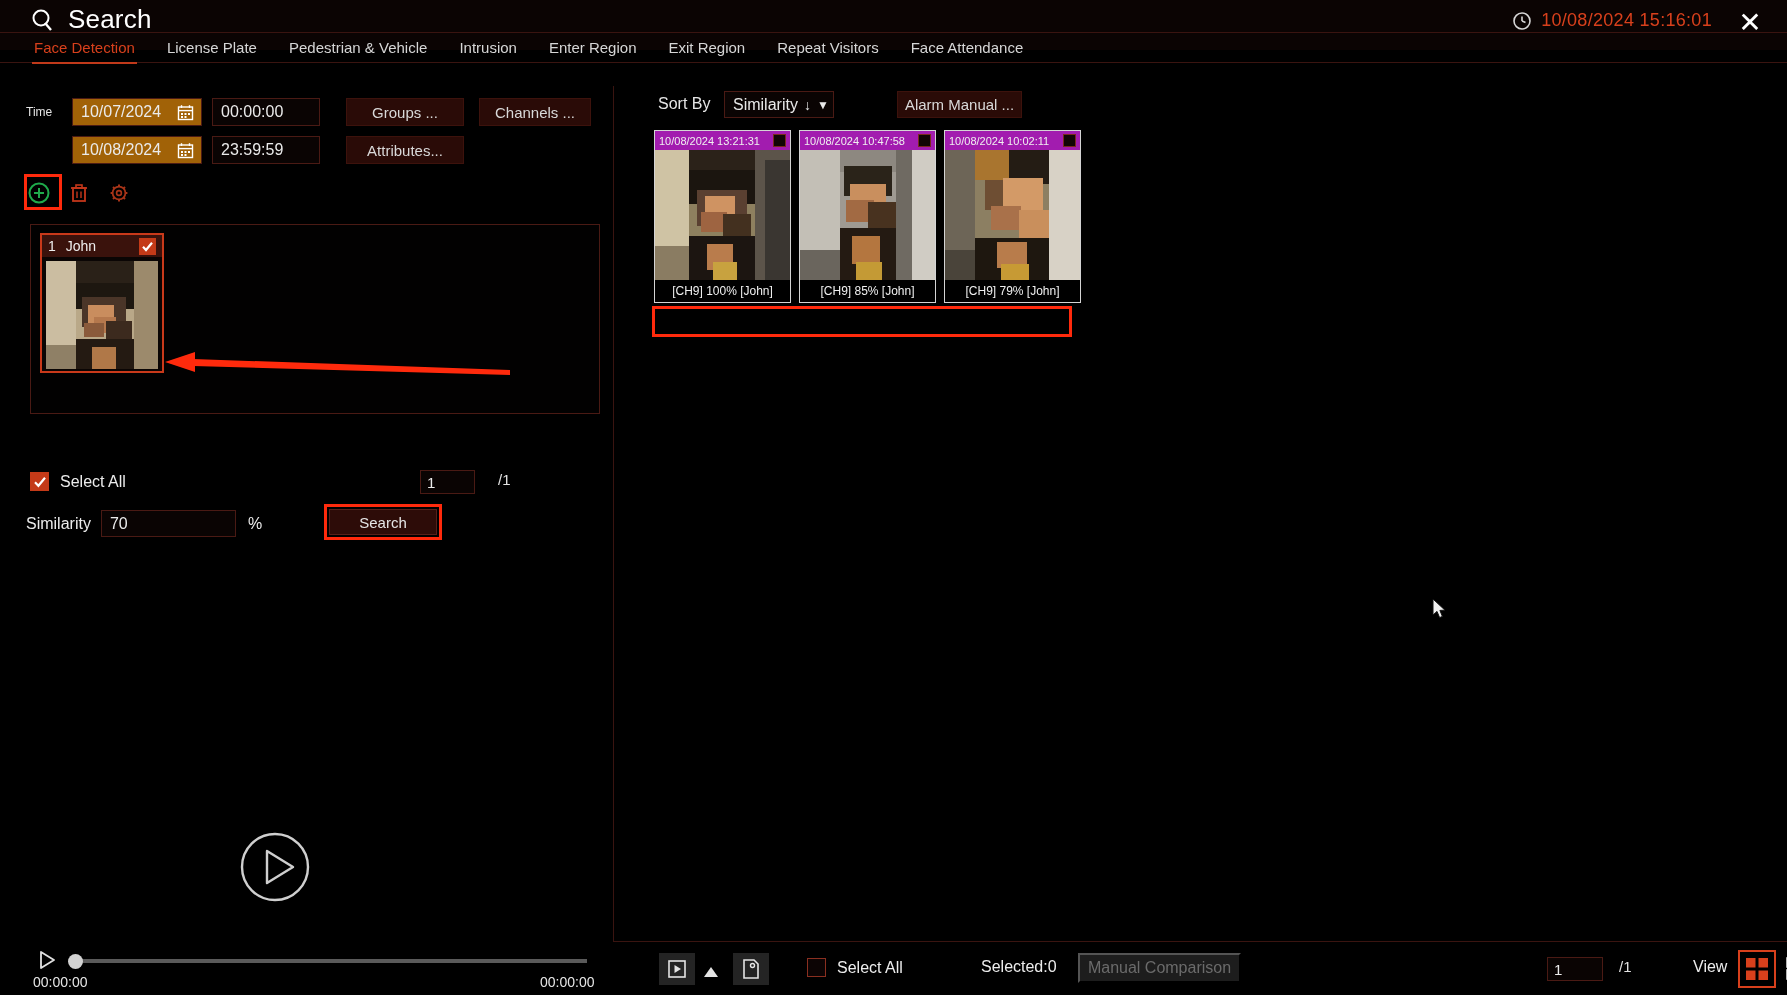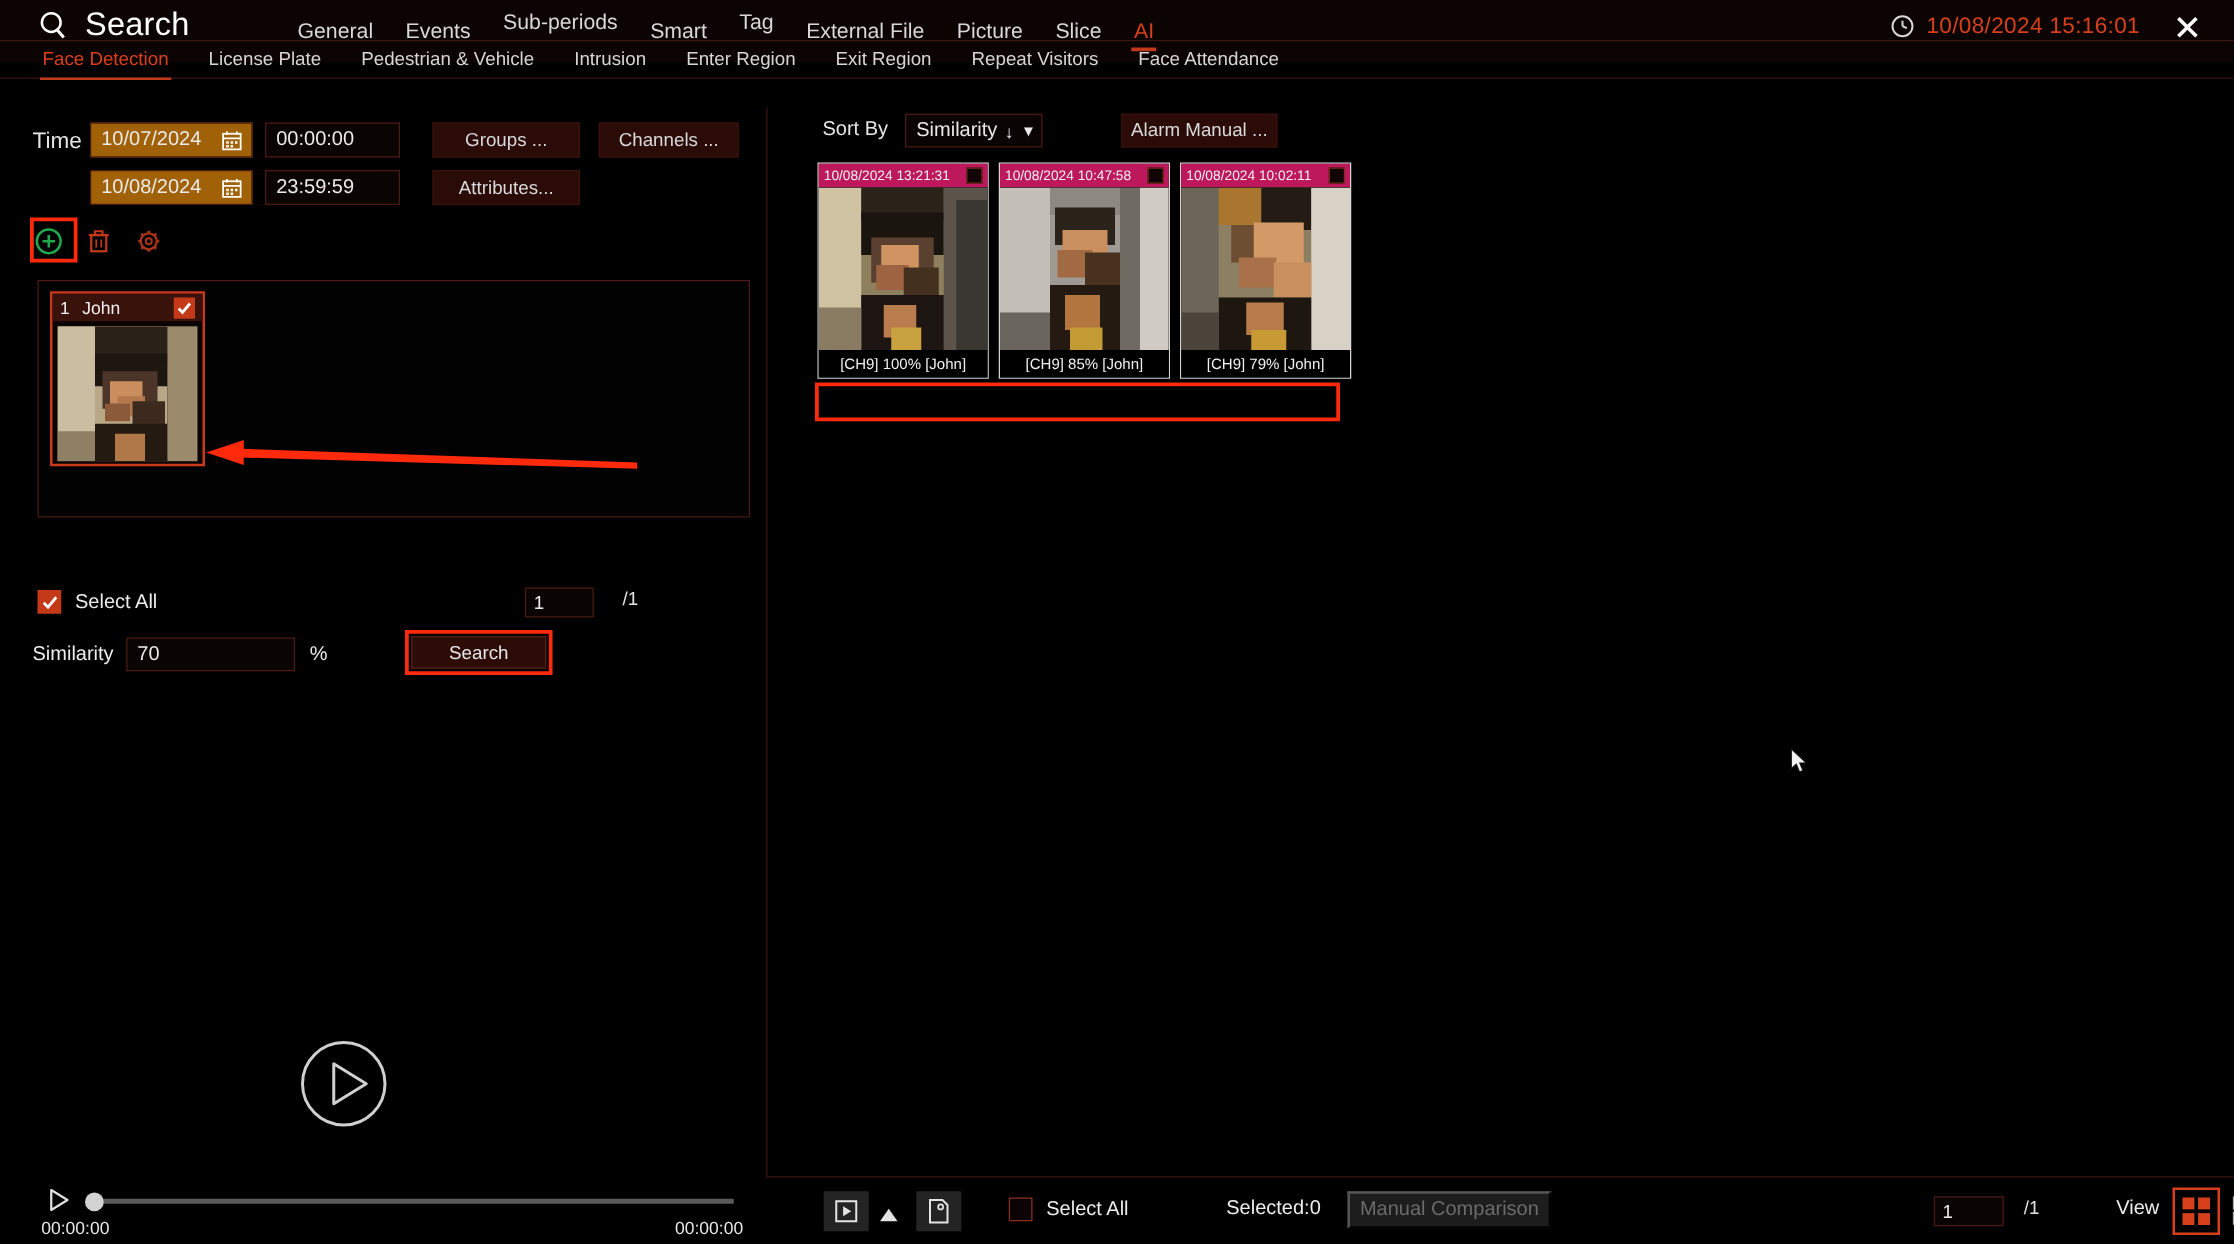--- a/index.html
+++ b/index.html
@@ -68,21 +68,21 @@
   .subnav-item.active { color: #d8401c; }
   .subnav-item.active::after {
     content: ""; position: absolute; left: 14px; right: 14px; bottom: -1px;
     height: 2px; background: #c0391a;
   }
 
   
   .leftpanel { position: absolute; left: 0; top: 86px; width: 612px; height: 830px; }
 
   .timerow { position: absolute; display: flex; align-items: center; }
-  .time-label { font-size: 18px; color: #e4e4e4; width: 46px; }
+  .time-label { font-size: 12px; color: #e4e4e4; width: 46px; }
   .date-field {
     width: 130px; height: 28px; border: 1px solid #4a1a14; background: #a16207;
     display: flex; align-items: center; padding: 0 8px; position: relative;
   }
   .date-field .txt { font-size: 16px; color: #eaeaea; }
   .date-field .cal { position: absolute; right: 7px; top: 5px; }
   .time-field {
     width: 108px; height: 28px; border: 1px solid #4a1a14; background: #0a0403;
     display: flex; align-items: center; padding: 0 8px; margin-left: 10px;
   }
@@ -196,21 +196,21 @@
   .alarmgrp-btn {
     position: absolute; left: 283px; top: 5px; width: 125px; height: 27px;
     background: #2a0b07; border: 1px solid #3d120c; color: #d9d9d9;
     font-size: 15px; display: flex; align-items: center; justify-content: center;
     cursor: pointer; font-family: inherit;
   }
 
   .results { position: absolute; left: 40px; top: 44px; display: flex; gap: 8px; }
   .rescard { width: 137px; background: #000; border: 1px solid #d4d4d4; position: relative; }
   .rescard-head {
-    height: 19px; background: #be185d; display: flex; align-items: center;
+    height: 19px; background: #a21caf; display: flex; align-items: center;
     padding: 0 4px; justify-content: space-between;
   }
   .rescard-head .ts { font-size: 11px; color: #f0f0f0; }
   .rescard-cb {
     width: 13px; height: 13px; border: 1px solid #7a2a1e; background: #120505;
     cursor: pointer;
   }
   .resthumb { width: 100%; height: 130px; position: relative; overflow: hidden; background: #1a1a18; }
   .rescard-cap {
     height: 22px; display: flex; align-items: center; justify-content: center;
@@ -265,31 +265,20 @@
     <div class="brand">
       <span class="brand-icon">
         <svg width="26" height="26" viewBox="0 0 26 26">
           <circle cx="11" cy="11" r="7.5" fill="none" stroke="#fff" stroke-width="2"></circle>
           <line x1="15" y1="16" x2="21" y2="23" stroke="#fff" stroke-width="2.4"></line>
         </svg>
       </span>
       <span class="brand-title">Search</span>
     </div>
 
-    <div class="topnav">
-      <div class="topnav-item">General</div>
-      <div class="topnav-item">Events</div>
-      <div class="topnav-item raised">Sub-periods</div>
-      <div class="topnav-item">Smart</div>
-      <div class="topnav-item raised">Tag</div>
-      <div class="topnav-item">External File</div>
-      <div class="topnav-item">Picture</div>
-      <div class="topnav-item">Slice</div>
-      <div class="topnav-item active">AI</div>
-    </div>
 
     <div class="clockwrap">
       <span class="clock-icon">
         <svg width="20" height="20" viewBox="0 0 20 20">
           <circle cx="10" cy="10" r="8" fill="none" stroke="#d6d6d6" stroke-width="1.6"></circle>
           <line x1="10" y1="10" x2="10" y2="5.5" stroke="#d6d6d6" stroke-width="1.6"></line>
           <line x1="10" y1="10" x2="13.5" y2="11.5" stroke="#d6d6d6" stroke-width="1.6"></line>
         </svg>
       </span>
       <span class="clock-text">10/08/2024 15:16:01</span>

